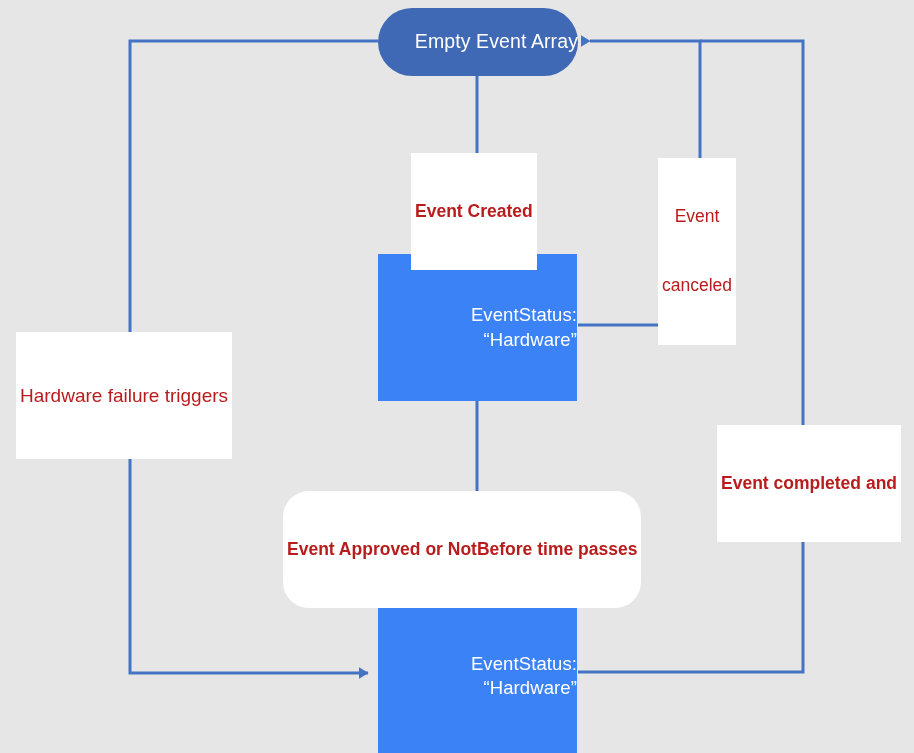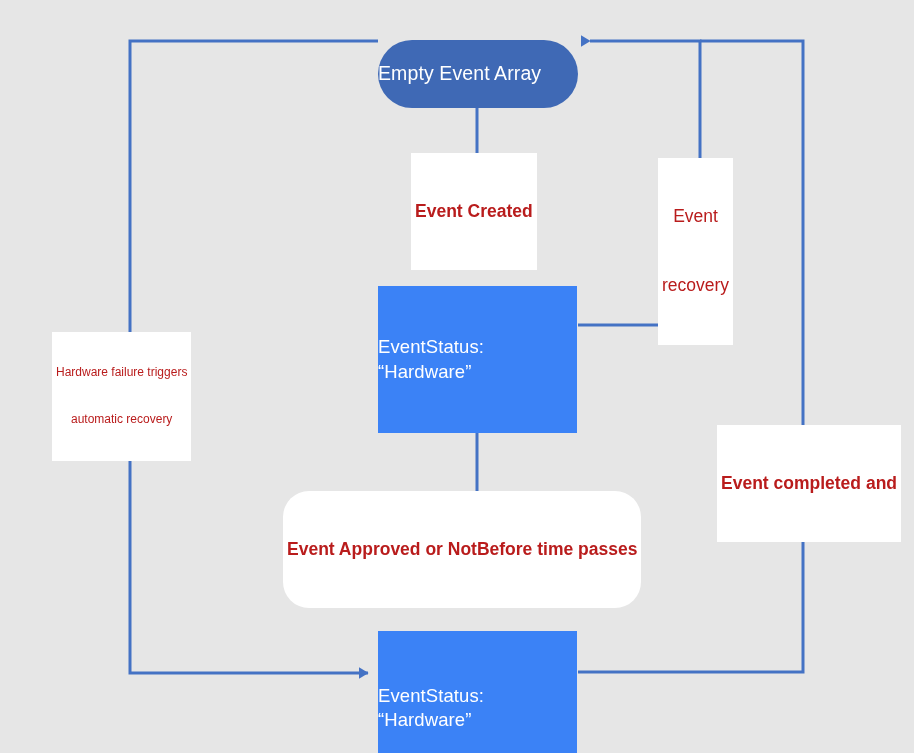--- a/index.html
+++ b/index.html
@@ -27,27 +27,26 @@
     width: 914px;
     height: 753px;
   }
 
   
   .node {
     position: absolute;
     box-sizing: border-box;
     display: flex;
     flex-direction: column;
-    align-items: flex-start;
+    align-items: flex-end;
     justify-content: center;
     color: #FFFFFF;
     text-align: center;
     line-height: 1.30;
     letter-spacing: .1px;
-    margin-top: 32px;
   }
   .node-oval {
     border-radius: 999px;
     background: #3F69B5;
     font-size: 19.5px;
   }
   .node-rect {
     background: #3b82f6;
     font-size: 18.5px;
   }
@@ -62,21 +61,21 @@
     line-height: 1.32;
     white-space: pre;
     padding: 1px 4px;
     box-sizing: border-box;
   }
   .label span { display: block; }
   .label.bold { font-weight: bold; }
 
   .lbl-event-created    { left: 411px; top: 153px; font-size: 17.5px; }
   .lbl-event-canceled   { left: 658px; top: 158px; font-size: 17.5px; }
-  .lbl-hardware         { left: 16px;  top: 332px; font-size: 12px; margin-left: 36px; }
+  .lbl-hardware         { left: 16px;  top: 332px; font-size: 19px; }
   .lbl-completed        { left: 717px; top: 425px; font-size: 17.5px; }
   .lbl-approved         { left: 283px; top: 491px; font-size: 17.5px; border-radius: 26px; }
 </style>
 </head>
 <body>
 
 <div id="canvas">
 
   <svg id="wires" viewBox="0 0 914 753" xmlns="http://www.w3.org/2000/svg">
     <defs>
@@ -115,26 +114,25 @@
     <span class="node-line">EventStatus:</span>
     <span class="node-line">“Hardware”</span>
   </div>
 
   <div class="label bold lbl-event-created">
     <span>Event Created</span>
   </div>
 
   <div class="label lbl-event-canceled">
     <span>Event</span>
-    <span>recovery</span>
+    <span>canceled</span>
   </div>
 
   <div class="label lbl-hardware">
     <span>Hardware failure triggers</span>
-    <span>automatic recovery</span>
   </div>
 
   <div class="label bold lbl-completed">
     <span>Event completed and</span>
   </div>
 
   <div class="label bold lbl-approved">
     <span>Event Approved or NotBefore time passes</span>
   </div>
 

